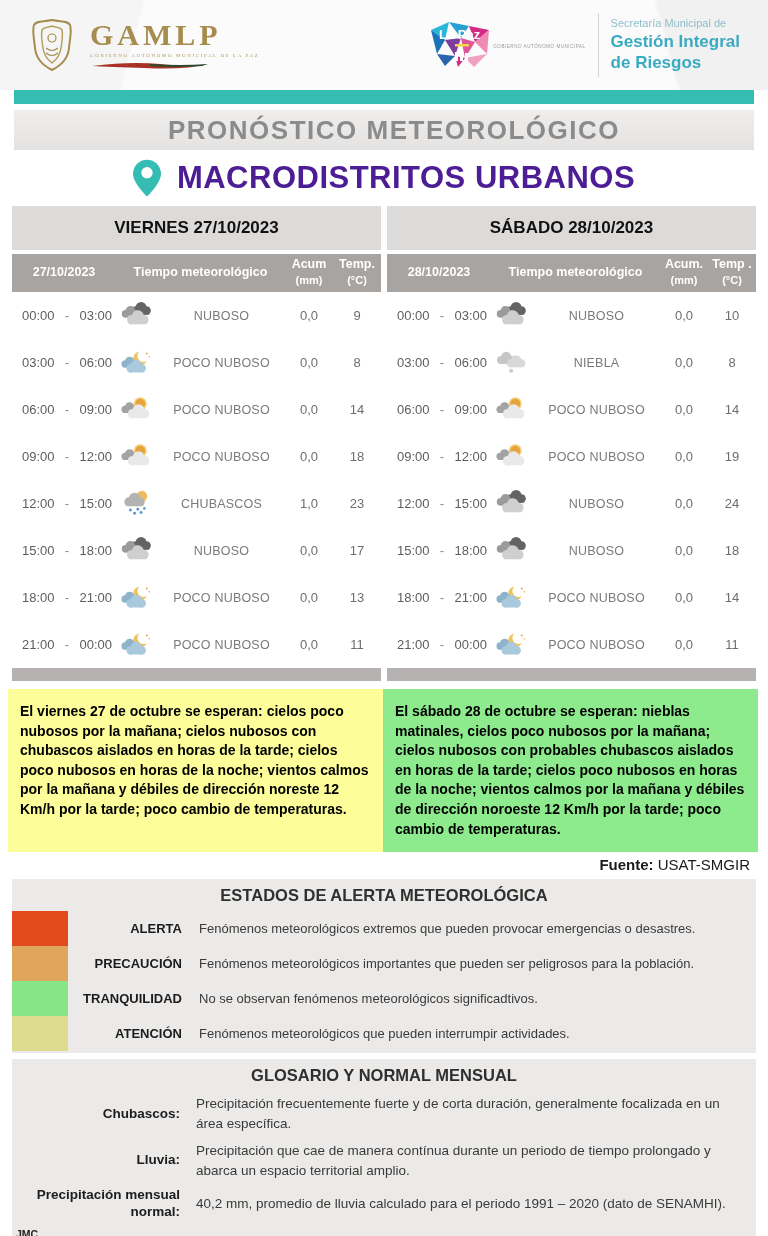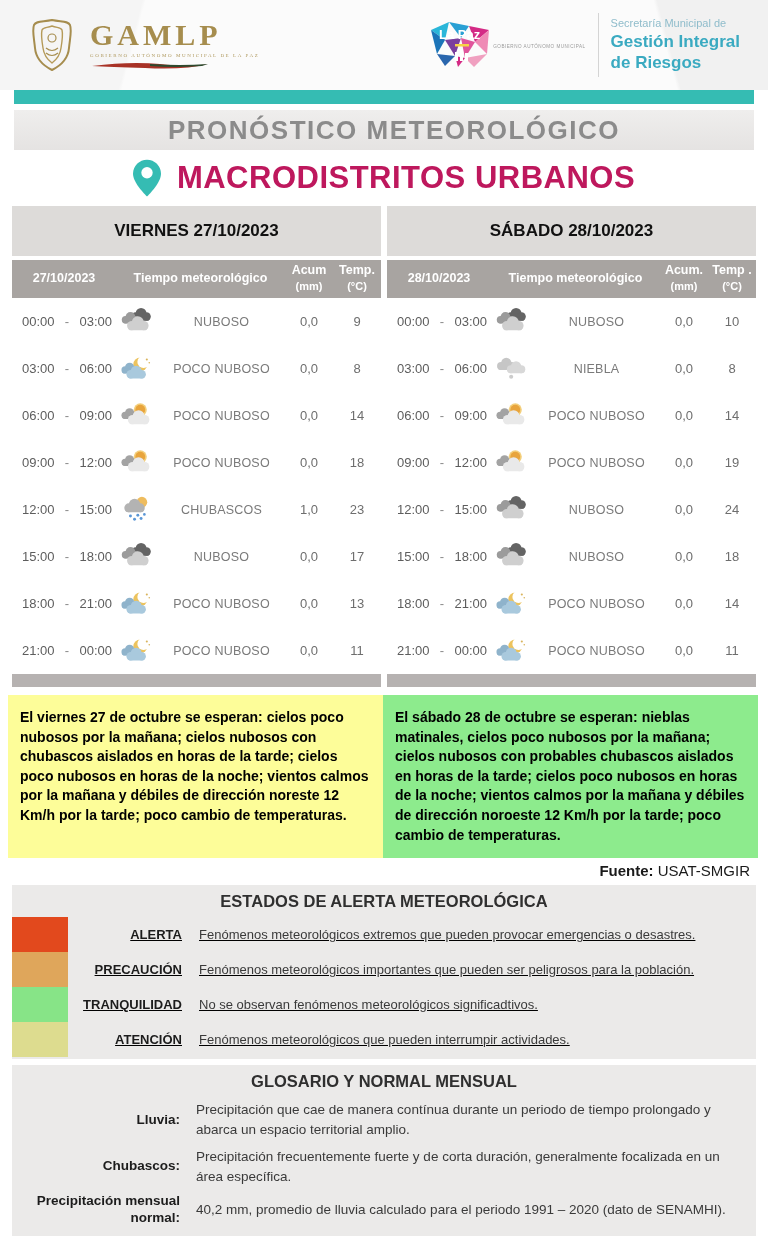--- a/index.html
+++ b/index.html
@@ -28,26 +28,26 @@
   .dept { display:flex; flex-direction:column; line-height:1.25; padding-right:6px; }
   .dept-l1 { font-size:11px; color:#8fbccb; }
   .dept-l2, .dept-l3 { font-size:17px; font-weight:bold; color:#3aaac1; }
 
   .teal-bar { height:14px; margin:0 14px; background:#35bcb3; }
   .title-band { height:40px; margin:6px 14px 0; background:linear-gradient(180deg,#efeeed,#e5e3e2);
                 display:flex; align-items:center; justify-content:center;padding-left:20px; }
   .title-band span { font-size:26px; font-weight:bold; letter-spacing:1.5px; color:#8b8b8b; }
   .sub-row { height:56px; display:flex; align-items:center; justify-content:center; gap:16px; }
   .pin { width:28px; height:38px; }
-  .sub-row span { font-size:31px; font-weight:bold; letter-spacing:.5px; color:#be185d; }
+  .sub-row span { font-size:31px; font-weight:bold; letter-spacing:.5px; color:#4c1d95; }
 
   
   .tables { margin:0 12px; display:flex; gap:6px; }
   .daytab { flex:1 1 0; min-width:0; }
-  .day-band { height:50px; background:#dddbd9; margin-bottom:4px; display:flex; align-items:center; justify-content:center; }
+  .day-band { height:44px; background:#dddbd9; margin-bottom:4px; display:flex; align-items:center; justify-content:center; }
   .day-band span { font-size:17px; font-weight:bold; color:#111; }
   .grid { display:grid; grid-template-columns:104px 42px 1fr 48px 48px; align-items:center; }
   .thead { background:#a8a4a1; height:38px; color:#fff; }
   .thead .h { text-align:center; font-weight:bold; font-size:12.5px; line-height:1.25; }
   .thead .span2 { grid-column:2 / 4; }
   .thead .unit { font-size:11px; font-weight:bold; }
   .wrow { height:47px; background:#fff; }
   .wtime { display:flex; justify-content:space-between; align-items:center; padding:0 4px 0 10px; font-size:13px; color:#5d5d5d; }
   .wtime .tdash { color:#8a8a8a; }
   .wicon { display:flex; align-items:center; justify-content:center; }
@@ -60,21 +60,21 @@
   .summaries { margin:8px 10px 0 8px; display:flex; gap:0; align-items:stretch;justify-content:flex-end; }
   .sumbox { flex:1 1 0; padding:13px 12px; font-size:14px; font-weight:bold; color:#000; line-height:1.4; }
   .sum-yellow { background:#fdfd99; }
   .sum-green { background:#8deb8d; }
   .fuente { text-align:right; margin:4px 18px 0; font-size:15px; color:#1a1a1a; }
   .fuente b { font-weight:bold; }
 
   
   .panel { margin:6px 12px 0; background:#ebeae9; }
   .panel-title { text-align:center; font-size:16.5px; font-weight:bold; color:#2f2f2f; padding:7px 0 6px; }
-  .arow { display:flex; align-items:center; height:35px;text-decoration:underline; }
+  .arow { display:flex; align-items:center; height:35px; }
   .aswatch { width:56px; align-self:stretch; }
   .alabel { width:118px; text-align:right; font-weight:bold; font-size:13px; color:#1c1c1c; padding-right:4px; }
   .adesc { flex:1; font-size:13px; color:#3a3a3a; padding-left:13px; }
   .alerts { padding-bottom:2px; }
 
   
   .grow { display:flex; align-items:center; padding:3px 0; }
   .glabel { width:168px; text-align:right; font-weight:bold; font-size:13.5px; color:#1c1c1c; line-height:1.25; }
   .gdesc { flex:1; font-size:13.5px; color:#3a3a3a; line-height:1.5; padding:0 22px 0 16px; }
   .jmc { font-size:10.5px; font-weight:bold; color:#222; padding:4px 0 5px 4px; }
@@ -702,27 +702,27 @@
     <div class="alabel">ATENCIÓN</div>
     <div class="adesc">Fenómenos meteorológicos que pueden interrumpir actividades.</div>
   </div>
 </div>
   </div>
 
   <div class="panel glossary">
     <div class="panel-title">GLOSARIO Y NORMAL MENSUAL</div>
     <div>
   <div class="grow">
+    <div class="glabel">Chubascos:</div>
+    <div class="gdesc">Precipitación frecuentemente fuerte y de corta duración, generalmente focalizada en un área específica.</div>
+  </div>
+
+  <div class="grow">
     <div class="glabel">Lluvia:</div>
     <div class="gdesc">Precipitación que cae de manera contínua durante un periodo de tiempo prolongado y abarca un espacio territorial amplio.</div>
-  </div>
-
-  <div class="grow">
-    <div class="glabel">Chubascos:</div>
-    <div class="gdesc">Precipitación frecuentemente fuerte y de corta duración, generalmente focalizada en un área específica.</div>
   </div>
 
   <div class="grow">
     <div class="glabel">Precipitación mensual normal:</div>
     <div class="gdesc">40,2 mm, promedio de lluvia calculado para el periodo 1991 – 2020 (dato de SENAMHI).</div>
   </div>
 </div>
     <div class="jmc">JMC</div>
   </div>
 

